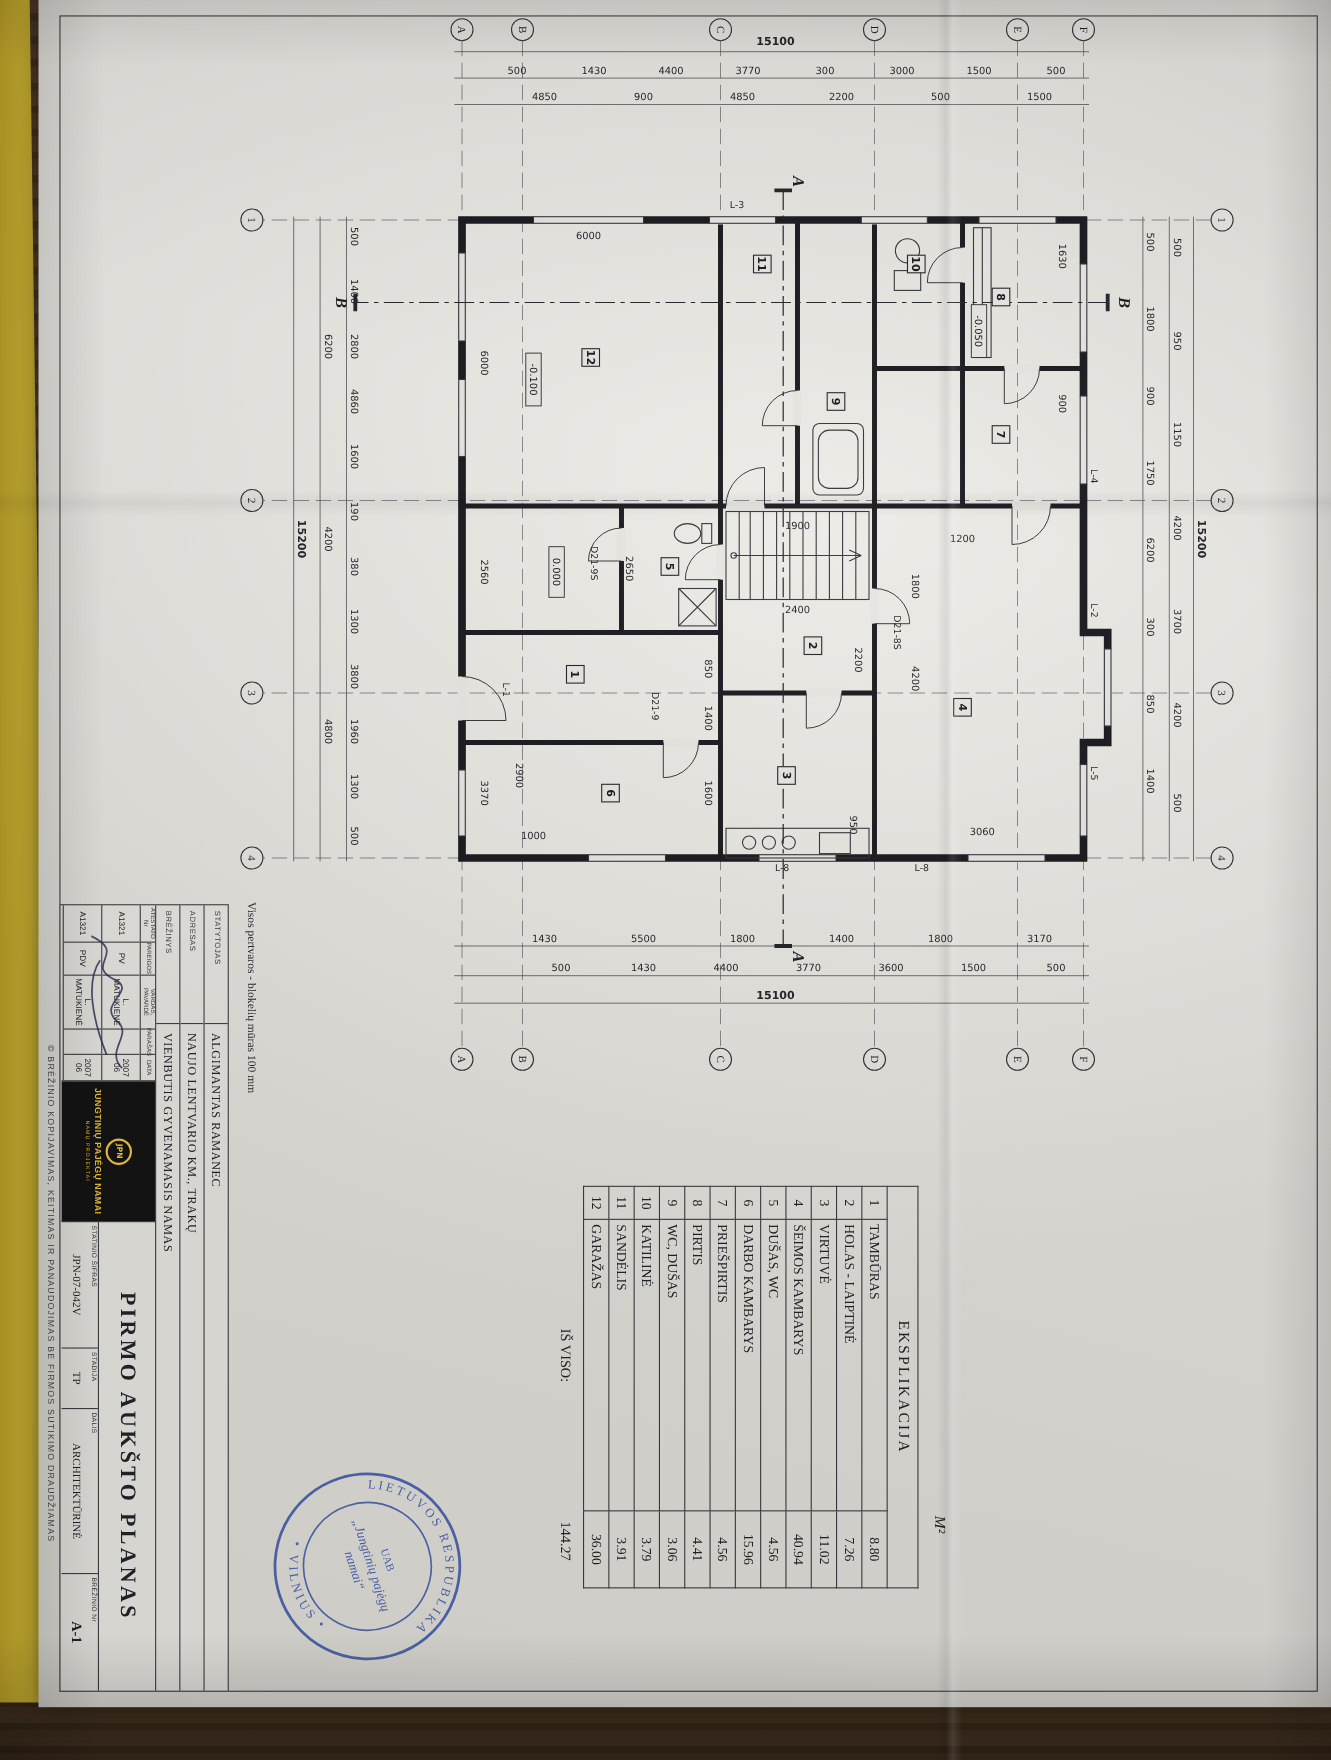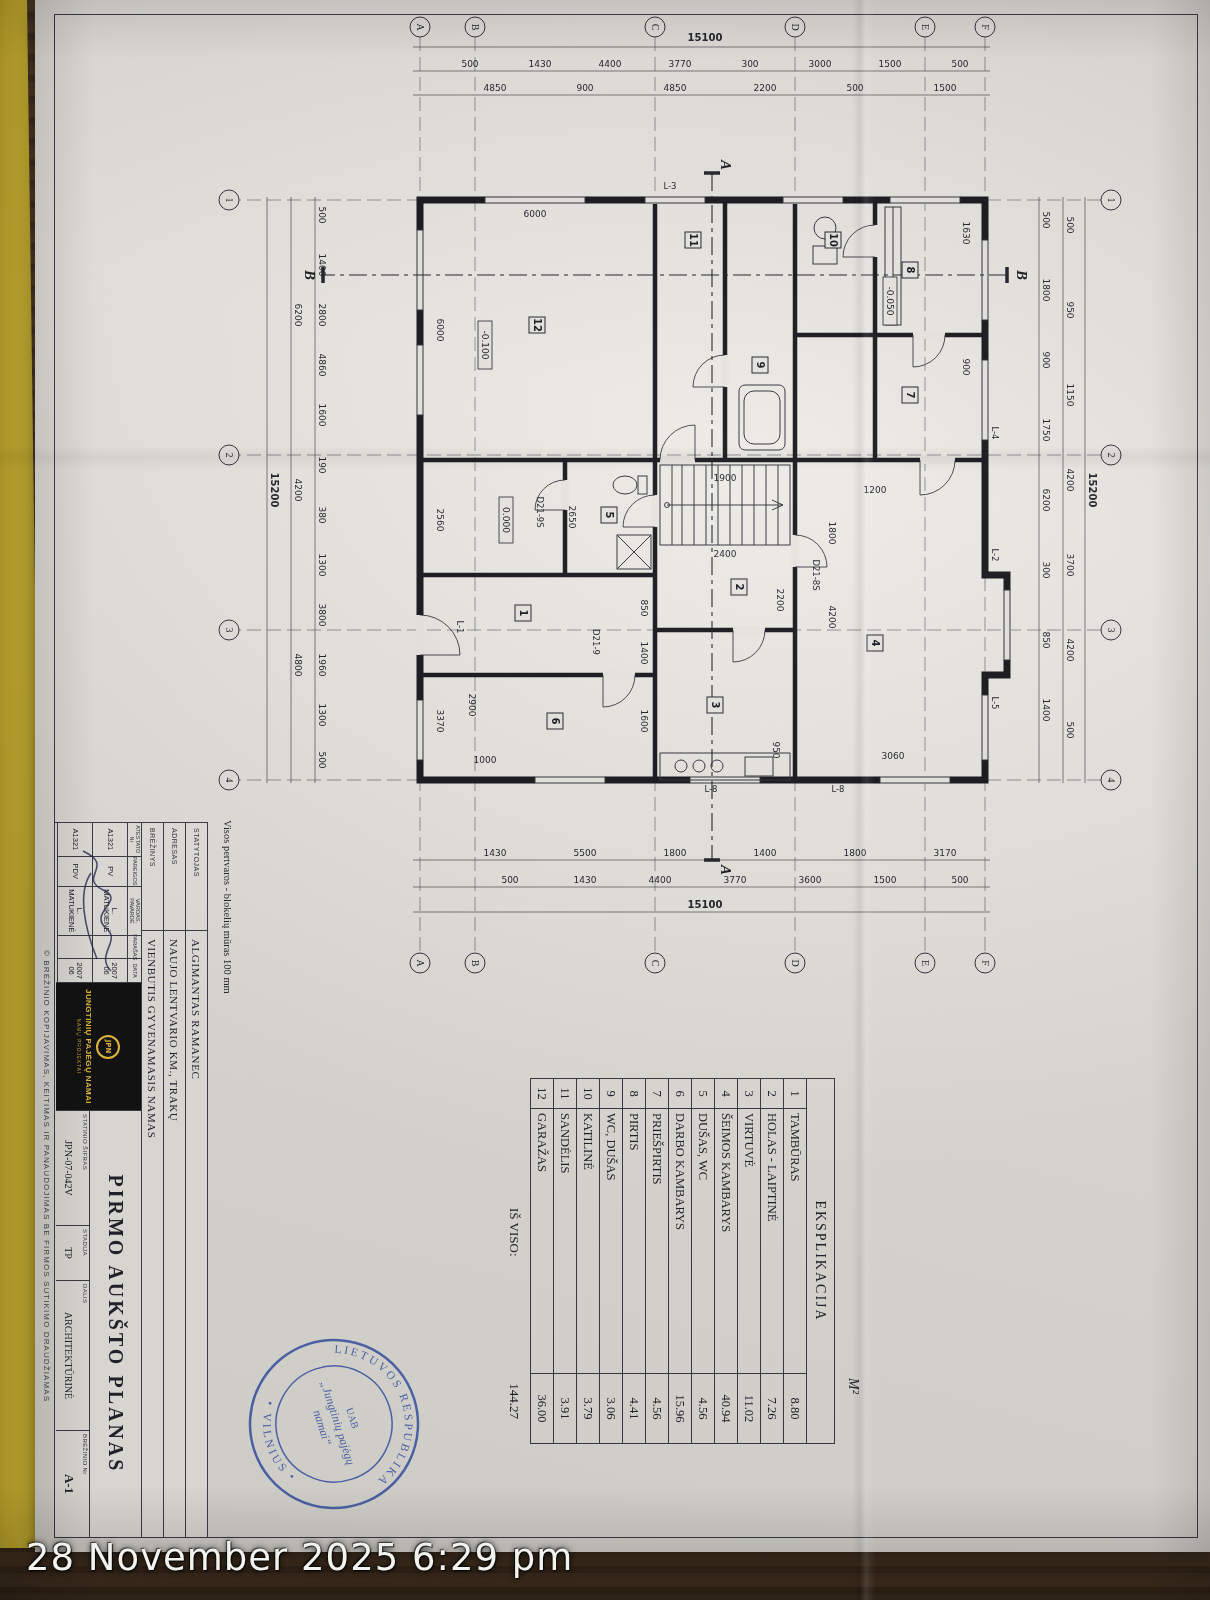--- a/index.html
+++ b/index.html
@@ -615,14 +615,13 @@
             </div>
           </div>
         </div>
       </div>
     </div>
 
     <div class="copyright">© BRĖŽINIO KOPIJAVIMAS, KEITIMAS IR PANAUDOJIMAS BE FIRMOS SUTIKIMO DRAUDŽIAMAS</div>
   </div>
 
   <div class="shade"></div>
-  <div class="timestamp">28 November 2025 6:29 pm</div>
 </div>
 
 </body></html>

